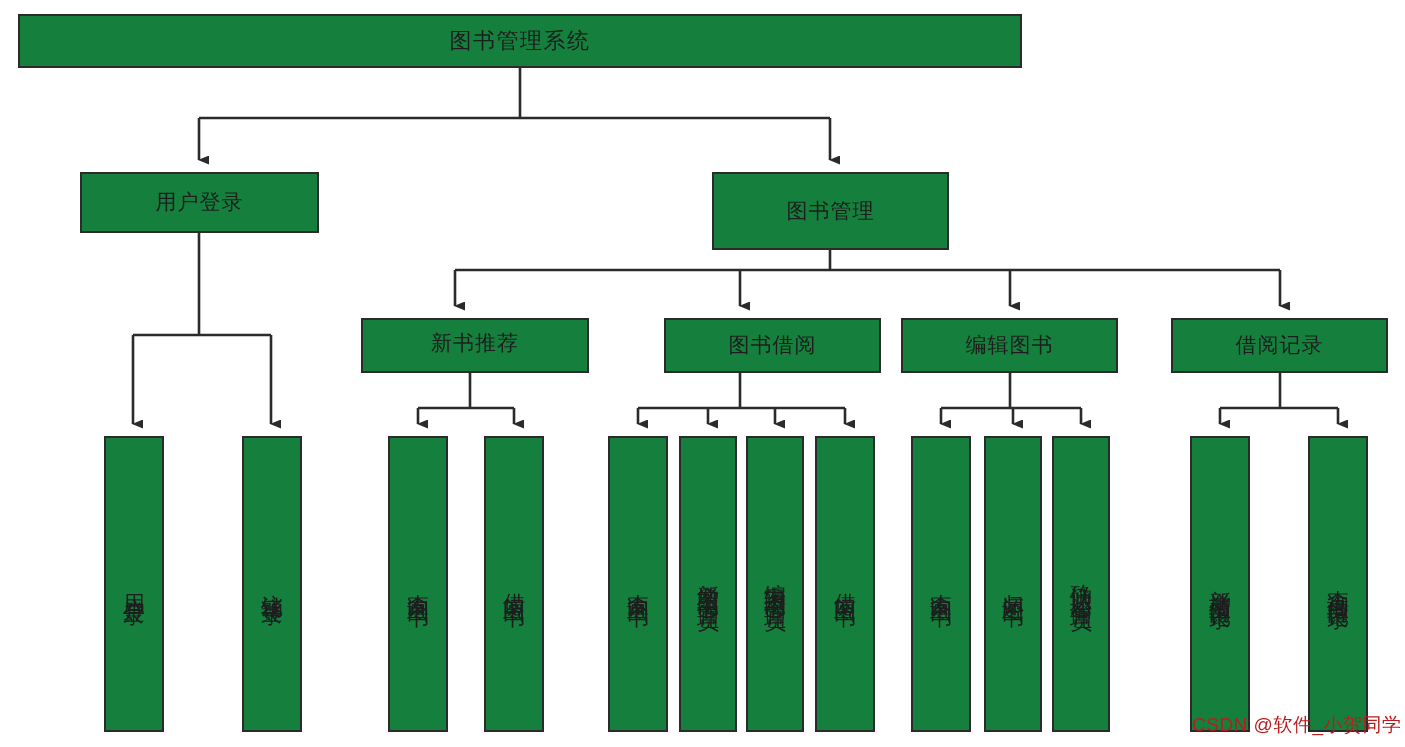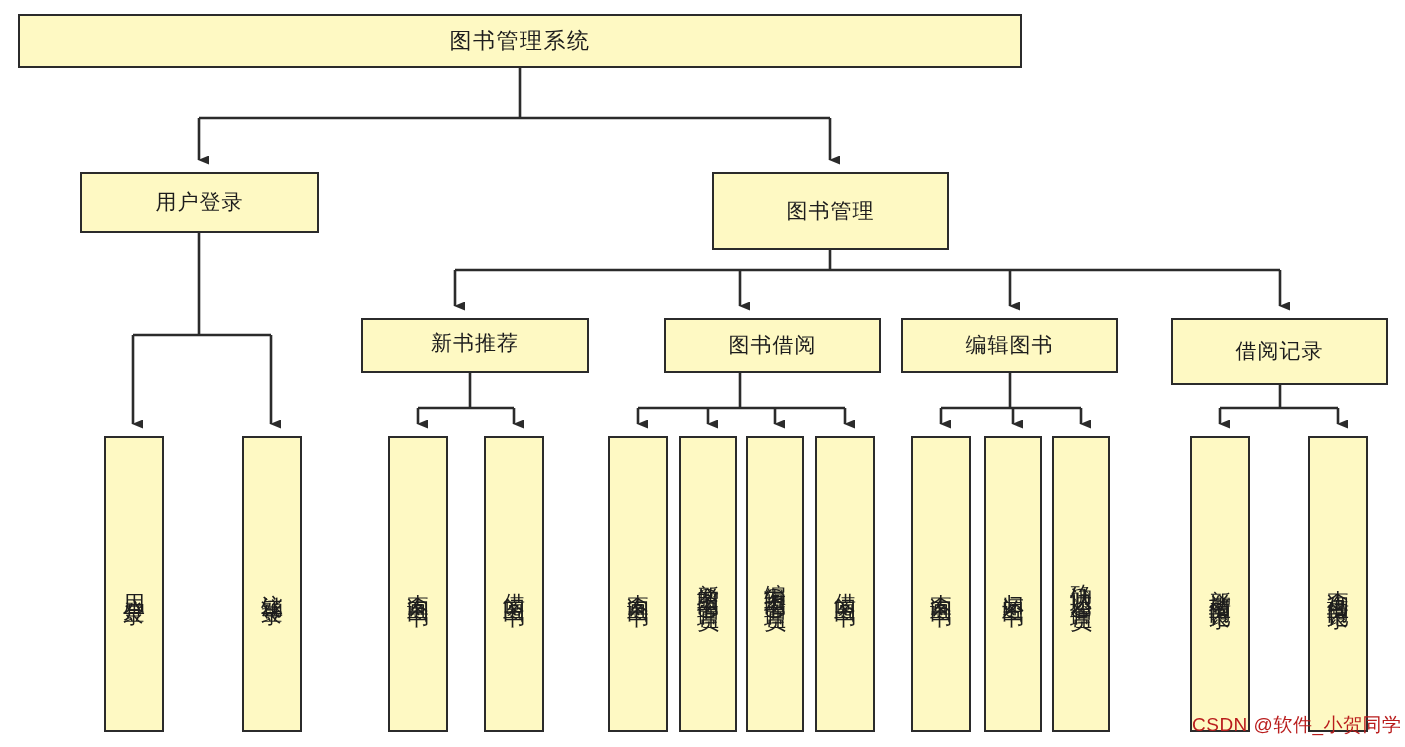--- a/index.html
+++ b/index.html
@@ -6,21 +6,21 @@
   body{
     width:1405px;height:747px;background:#ffffff;
     font-family:"Liberation Sans","DejaVu Sans",sans-serif;
     overflow:hidden;position:relative;
   }
   #canvas{position:absolute;left:0;top:0;width:1405px;height:747px;}
   svg.wires{position:absolute;left:0;top:0;width:1405px;height:747px;pointer-events:none;}
 
   .node{
     position:absolute;
-    background:#fef9c3;
+    background:#15803d;
     border:2px solid #2b2b2b;
     box-sizing:border-box;
     display:flex;align-items:center;justify-content:center;
     color:#1d1d1d;
     z-index:2;
   }
   .node-label{
     display:block;
     text-align:center;
     line-height:1.15;
@@ -122,21 +122,21 @@
 
   <div class="node h-node" id="n-l3-0" style="left: 361px; top: 318px; width: 228px; height: 55px; font-family: Liberation Mono, monospace;">
     <span class="node-label">新书推荐</span>
   </div>
   <div class="node h-node" id="n-l3-1" style="left: 664px; top: 318px; width: 217px; height: 55px;">
     <span class="node-label">图书借阅</span>
   </div>
   <div class="node h-node" id="n-l3-2" style="left: 901px; top: 318px; width: 217px; height: 55px;">
     <span class="node-label">编辑图书</span>
   </div>
-  <div class="node h-node" id="n-l3-3" style="left: 1171px; top: 318px; width: 217px; height: 67px; align-items: center;">
+  <div class="node h-node" id="n-l3-3" style="left: 1171px; top: 318px; width: 217px; height: 55px; align-items: center;">
     <span class="node-label">借阅记录</span>
   </div>
 
   <div class="node v-node" id="n-lf-0" style="left: 104px; top: 436px; width: 60px; height: 296px;">
     <span class="node-label" style="font-size: 22px; letter-spacing: 4px;">用户登录</span>
   </div>
   <div class="node v-node" id="n-lf-1" style="left: 242px; top: 436px; width: 60px; height: 296px;">
     <span class="node-label" style="font-size: 22px; letter-spacing: 4px;">注销登录</span>
   </div>
   <div class="node v-node" id="n-lf-2" style="left: 388px; top: 436px; width: 60px; height: 296px;">

